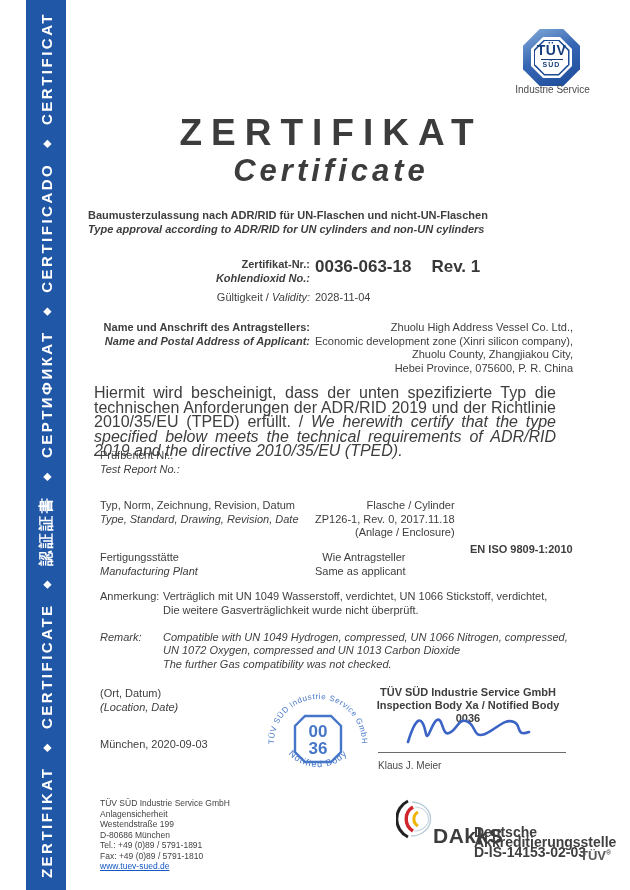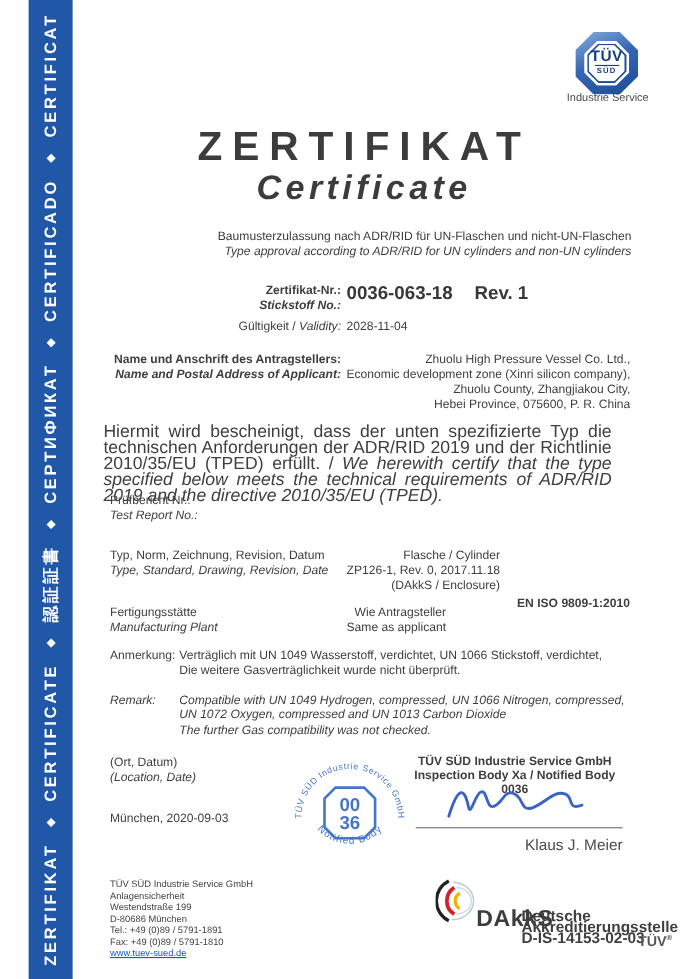--- a/index.html
+++ b/index.html
@@ -33,41 +33,41 @@
   .logo-txt .tuv { font-size:14px; font-weight:bold; letter-spacing:.5px; }
   .logo-txt .rule { width:22px; height:1px; background:#173e7c; margin:1.5px auto 1.5px; }
   .logo-txt .sud { font-size:7px; font-weight:bold; letter-spacing:1px; }
   .logo-sub { position:absolute; left:495px; top:84px; width:115px; text-align:center;
     font-size:10px; color:#4c4c4c; }
   
   .title-de { position:absolute; left:100px; top:112px; width:462px; text-align:center;
     font-size:37px; font-weight:bold; letter-spacing:9px; color:#3c3c3c; }
   .title-en { position:absolute; left:100px; top:153px; width:462px; text-align:center;
     font-size:31px; font-weight:bold; font-style:italic; letter-spacing:4px; color:#3c3c3c; }
-  .subtitle { position:absolute; left:88px; top:208px; width:486px; text-align:right;
-    font-size:11px; font-weight:normal; line-height:14px; }
+  .subtitle { position:absolute; left:88px; top:208px; width:486px; text-align:left;
+    font-size:11px; font-weight:bold; line-height:14px; }
   .subtitle .en { font-style:italic; }
   
   .lbl-col { position:absolute; left:98px; width:212px; text-align:right; font-size:11px; line-height:13.5px; }
   .val-col { position:absolute; left:315px; font-size:11px; line-height:13.5px; white-space:nowrap;text-align:right; }
   .b { font-weight:bold; } .i { font-style:italic; } .bi { font-weight:bold; font-style:italic; }
   .certno { position:absolute; left:315px; top:257px; font-size:17px; font-weight:bold; color:#383838; }
   .certno .rev { margin-left:20px; }
   .statement { position:absolute; left:94px; top:386px; width:462px; font-size:16px;
     line-height:14.5px; text-align:justify; }
   .lbl-left { position:absolute; left:100px; font-size:11px; line-height:13.5px; }
   .std { position:absolute; left:470px; top:499px; font-size:11px; font-weight:bold;margin-top:44px; }
   .remark-txt { position:absolute; left:163px; font-size:11px; line-height:13.5px; white-space:nowrap; }
   
   .stamp { position:absolute; left:262px; top:683px; }
   .sig-org { position:absolute; left:368px; top:686px; width:200px; text-align:center;
     font-size:11px; font-weight:bold; line-height:13px; }
   .sig-svg { position:absolute; left:400px; top:708px; }
   .sig-line { position:absolute; left:378px; top:752px; width:188px; height:1px; background:#6b6b6b; }
-  .sig-name { position:absolute; left:378px; top:760px; width:188px; text-align:right; font-size:14px; color:#4a4a4a; }
+  .sig-name { position:absolute; left:378px; top:760px; width:188px; text-align:left; font-size:10px; color:#4a4a4a; }
   .footer { position:absolute; left:100px; top:798px; font-size:8.5px; line-height:10.5px; color:#434343; }
   .footer a { color:#1358c3; text-decoration:underline; }
   .dakks-name { position:absolute; left:433px; top:824px; font-size:21px; font-weight:600;
     color:#3d3d3d; letter-spacing:.5px; }
   .dakks-lines { position:absolute; left:474px; top:827px; font-size:14px; font-weight:600;
     line-height:10px; color:#3f3f3f; }
   .tuv-mark { position:absolute; left:580px; top:848px; font-size:13px; font-weight:bold; color:#565656; }
   .tuv-mark sup { font-size:7px; }
 </style>
 </head>
@@ -107,37 +107,37 @@
 
   <div class="title-de">ZERTIFIKAT</div>
   <div class="title-en">Certificate</div>
   <div class="subtitle">
     <div>Baumusterzulassung nach ADR/RID für UN-Flaschen und nicht-UN-Flaschen</div>
     <div class="en">Type approval according to ADR/RID for UN cylinders and non-UN cylinders</div>
   </div>
 
   <div class="lbl-col" style="top:258px">
     <div class="b">Zertifikat-Nr.:</div>
-    <div class="bi">Stickstoff No.:</div>
+    <div class="bi">Kohlendioxid No.:</div>
   </div>
   <div class="certno">
     <span>0036-063-18</span><span class="rev">Rev. 1</span>
   </div>
 
   <div class="lbl-col" style="top:291px">
     <span>Gültigkeit / </span><span class="i">Validity:</span>
   </div>
   <div class="val-col" style="top:291px">2028-11-04</div>
 
   <div class="lbl-col" style="top:321px">
     <div class="b">Name und Anschrift des Antragstellers:</div>
     <div class="bi">Name and Postal Address of Applicant:</div>
   </div>
   <div class="val-col" style="top:321px">
-    <div>Zhuolu High Pressure Vessel Co. Ltd.,</div>
+    <div>Zhuolu High Address Vessel Co. Ltd.,</div>
     <div>Economic development zone (Xinri silicon company),</div>
     <div>Zhuolu County, Zhangjiakou City,</div>
     <div>Hebei Province, 075600, P. R. China</div>
   </div>
 
   <div class="statement">
     <span>Hiermit wird bescheinigt, dass der unten spezifizierte Typ die technischen Anforderungen der ADR/RID 2019 und der Richtlinie 2010/35/EU (TPED) erfüllt. / </span><span class="i">We herewith certify that the type specified below meets the technical requirements of ADR/RID 2019 and the directive 2010/35/EU (TPED).</span>
   </div>
 
   <div class="lbl-left" style="top:449px">
@@ -145,21 +145,21 @@
     <div class="i">Test Report No.:</div>
   </div>
 
   <div class="lbl-left" style="top:499px">
     <div>Typ, Norm, Zeichnung, Revision, Datum</div>
     <div class="i">Type, Standard, Drawing, Revision, Date</div>
   </div>
   <div class="val-col" style="top:499px">
     <div>Flasche / Cylinder</div>
     <div>ZP126-1, Rev. 0, 2017.11.18</div>
-    <div>(DAkkS / Enclosure)</div>
+    <div>(Anlage / Enclosure)</div>
   </div>
   <div class="std">EN ISO 9809-1:2010</div>
 
   <div class="lbl-left" style="top:551px">
     <div>Fertigungsstätte</div>
     <div class="i">Manufacturing Plant</div>
   </div>
   <div class="val-col" style="top:551px">
     <div>Wie Antragsteller</div>
     <div>Same as applicant</div>

